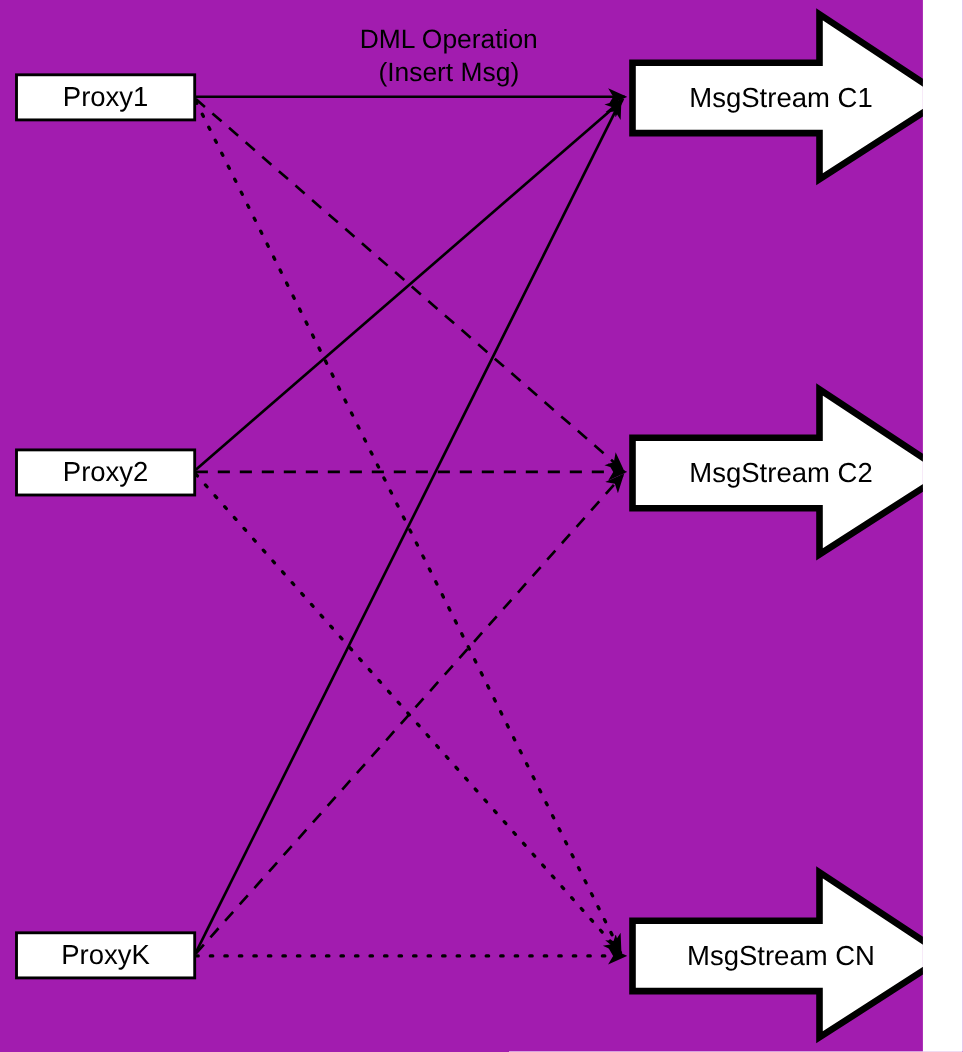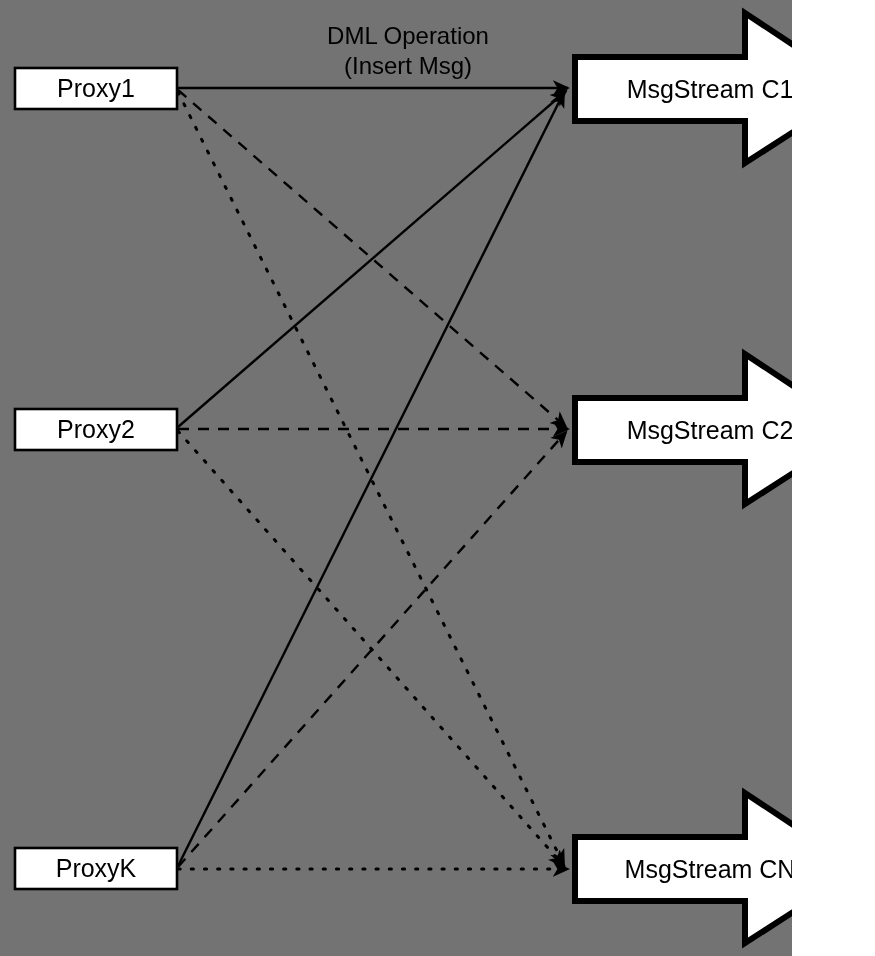--- a/index.html
+++ b/index.html
@@ -8,22 +8,23 @@
     background: #ffffff;
   }
   body {
     font-family: "Liberation Sans", sans-serif;
     color: #000000;
   }
   #canvas {
     position: relative;
     width: 792px;
     height: 956px;
-    background: #737373;
+    background: #a21caf;
     overflow: hidden;
+    padding-left: 47px;
   }
   #diagram-svg {
     position: absolute;
     left: 0;
     top: 0;
     width: 875px;
     height: 956px;
   }
   .node-label {
     font-family: "Liberation Sans", sans-serif;

